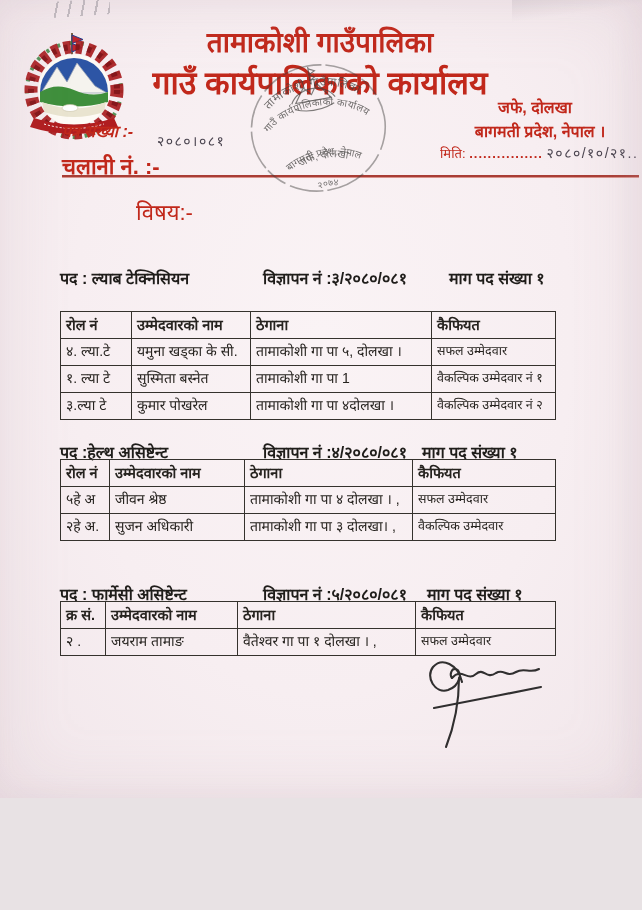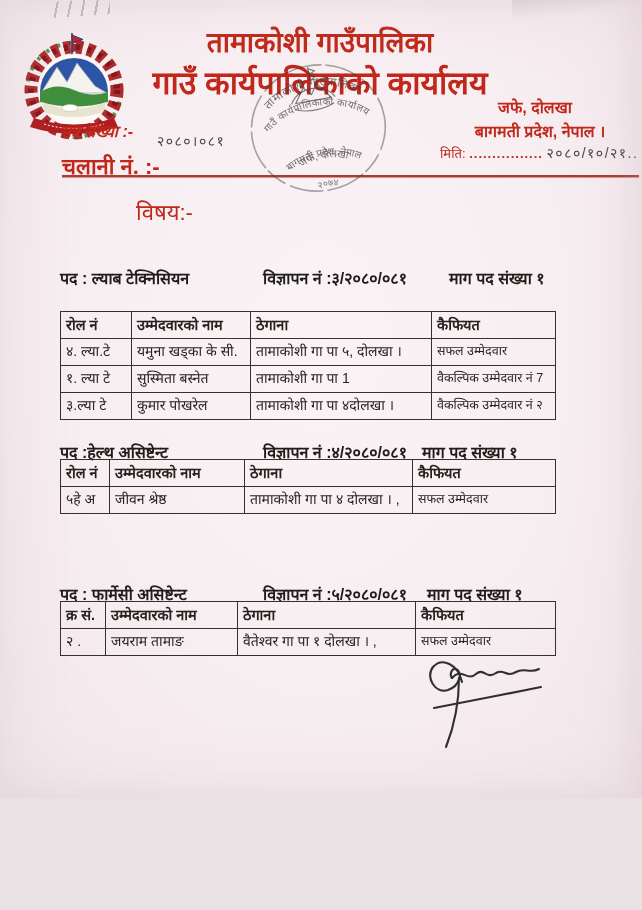--- a/index.html
+++ b/index.html
@@ -143,21 +143,21 @@
     <tr>
       <td>४. ल्या.टे</td>
       <td>यमुना खड्का के सी.</td>
       <td>तामाकोशी गा पा ५,  दोलखा ।</td>
       <td>सफल उम्मेदवार</td>
     </tr>
     <tr>
       <td>१. ल्या टे</td>
       <td>सुस्मिता बस्नेत</td>
       <td>तामाकोशी गा पा 1</td>
-      <td>वैकल्पिक उम्मेदवार नं 7</td>
+      <td>वैकल्पिक उम्मेदवार नं १</td>
     </tr>
     <tr>
       <td>३.ल्या टे</td>
       <td>कुमार पोखरेल</td>
       <td>तामाकोशी गा पा ४दोलखा ।</td>
       <td>वैकल्पिक उम्मेदवार नं २</td>
     </tr>
   </tbody>
     </table>
 
@@ -178,20 +178,26 @@
       <th>उम्मेदवारको नाम</th>
       <th>ठेगाना</th>
       <th>कैफियत</th>
     </tr>
     <tr>
       <td>५हे अ</td>
       <td>जीवन श्रेष्ठ</td>
       <td>तामाकोशी गा पा ४ दोलखा । ,</td>
       <td>सफल उम्मेदवार</td>
     </tr>
+    <tr>
+      <td>२हे अ.</td>
+      <td>सुजन अधिकारी</td>
+      <td>तामाकोशी गा पा ३ दोलखा। ,</td>
+      <td>वैकल्पिक उम्मेदवार</td>
+    </tr>
   </tbody>
     </table>
 
   <div class="abs sec-label" style="left:60px;top:583px">पद : फार्मेसी असिष्टेन्ट</div>
   <div class="abs sec-label" style="left:263px;top:583px">विज्ञापन नं :५/२०८०/०८१</div>
   <div class="abs sec-label" style="left:427px;top:583px">माग पद संख्या १</div>
 
   <table class="doc" style="top:601px;width:495px">
     <colgroup>
         <col style="width:45px">

